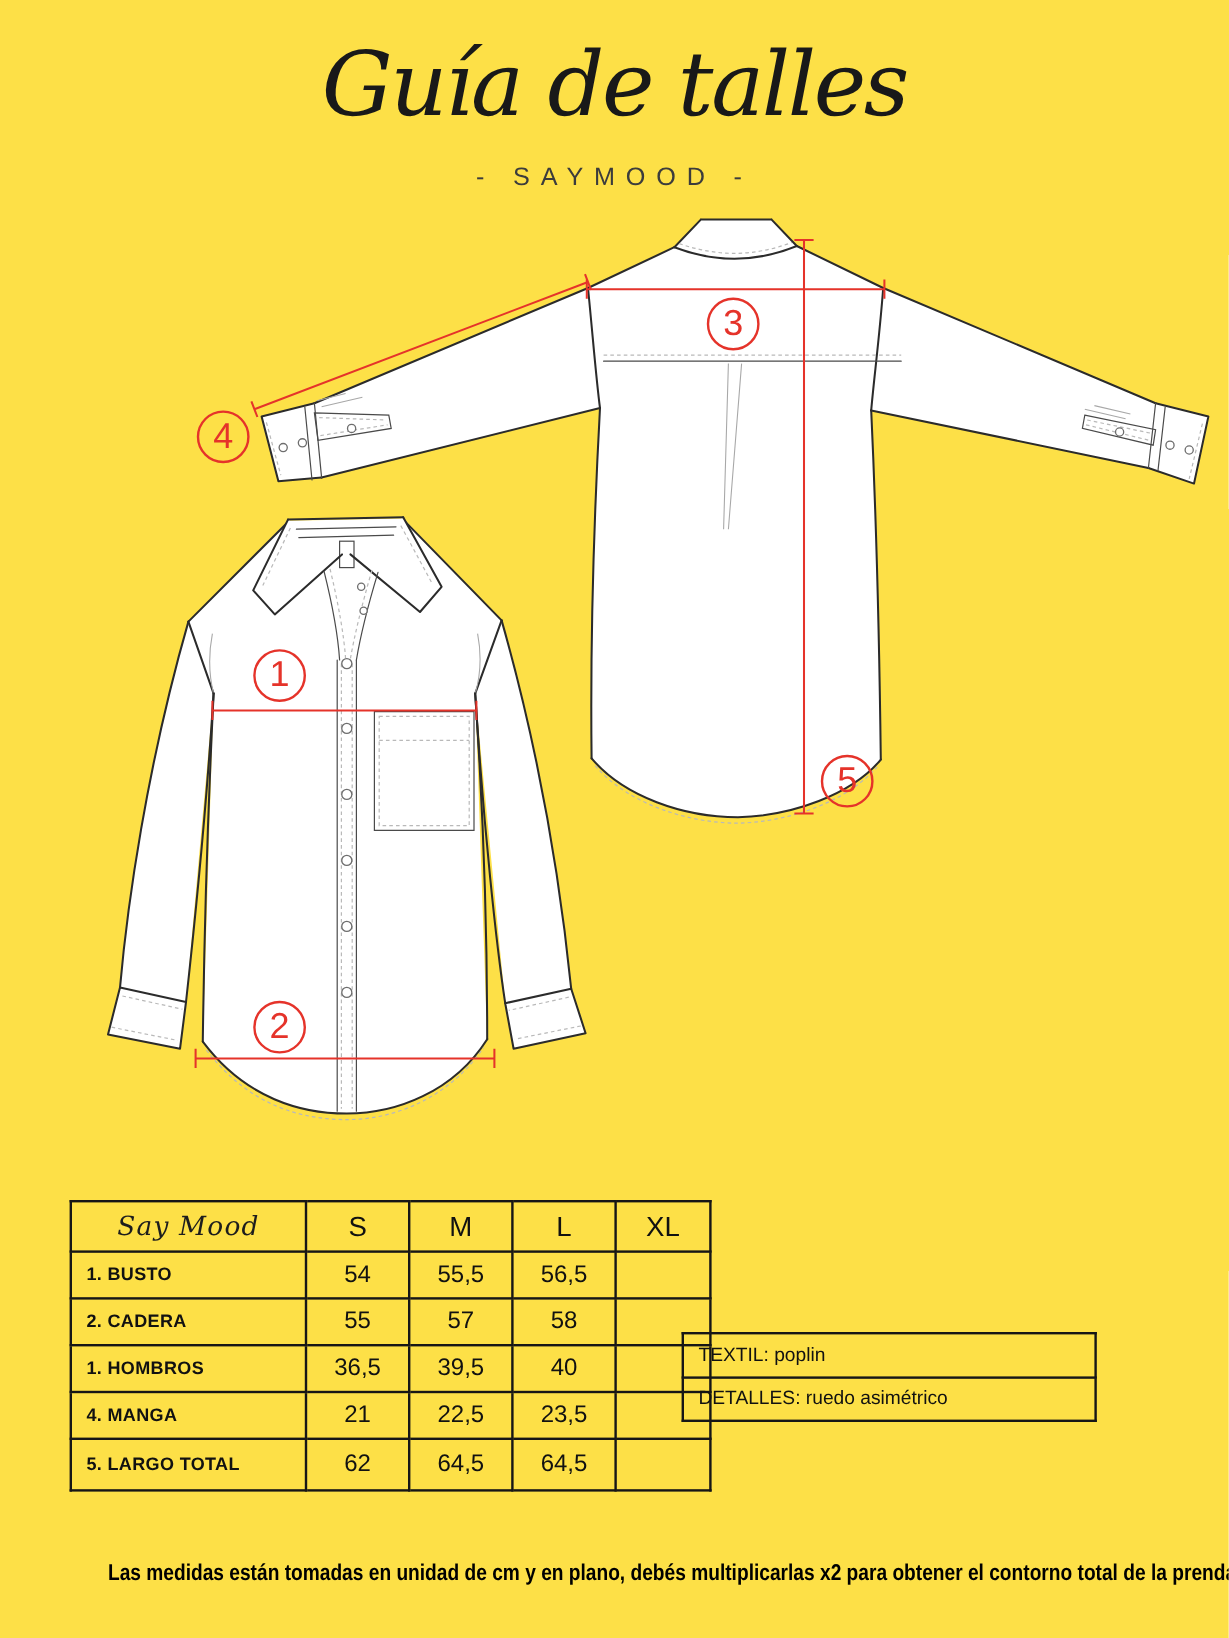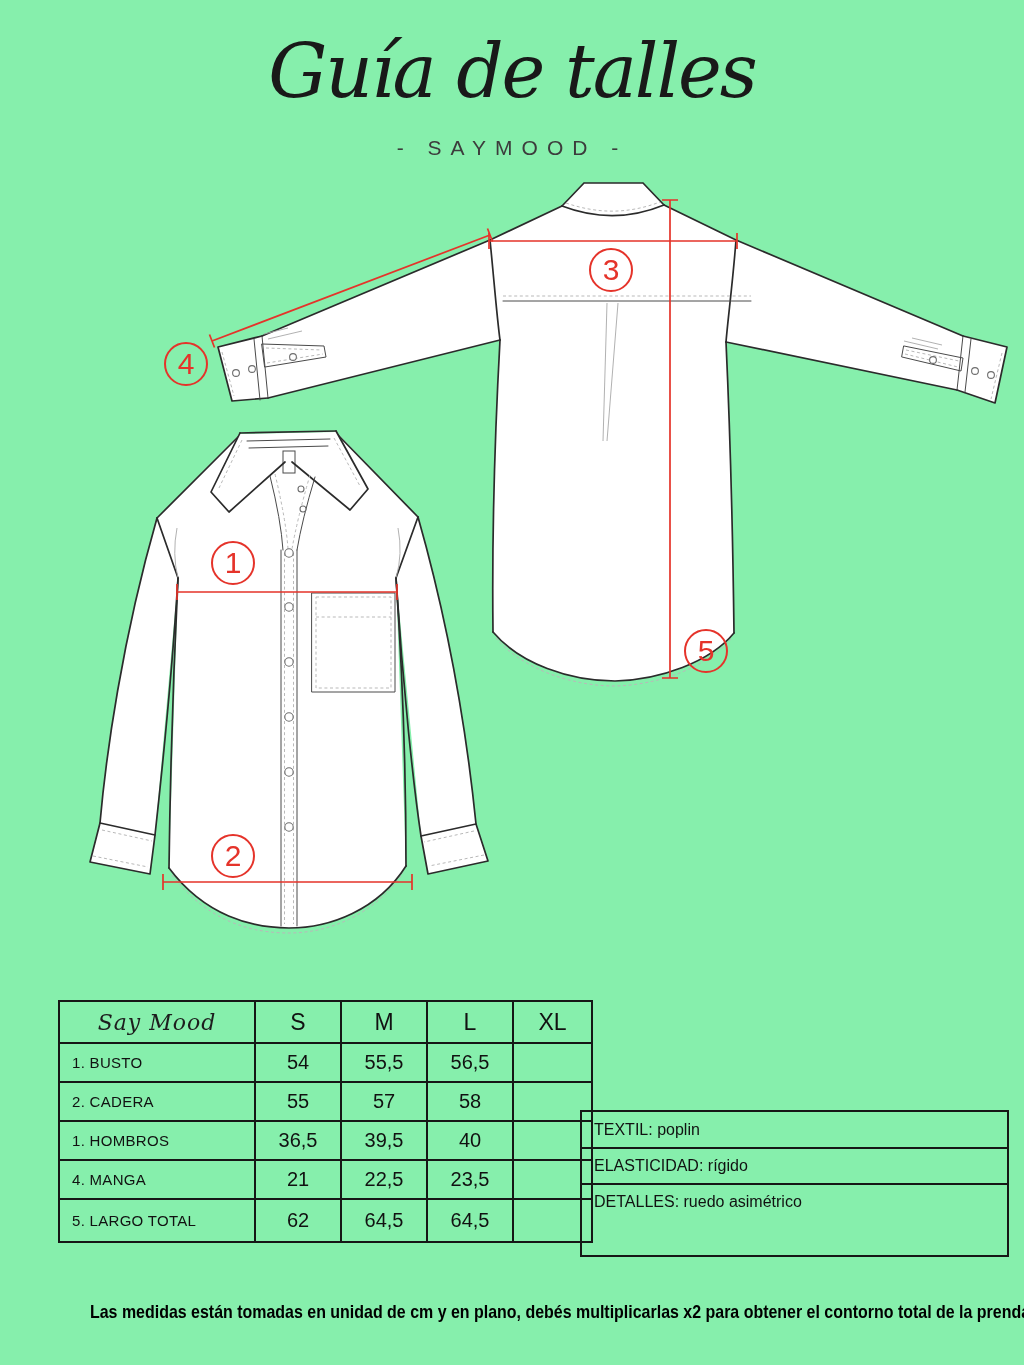--- a/index.html
+++ b/index.html
@@ -1,16 +1,16 @@
 <!DOCTYPE html>
 <html><head>
 <meta charset="utf-8">
 <style>
   html,body{margin:0;padding:0;background:#fff;}
-  #page{position:relative;width:1024px;height:1365px;background:#86efac;overflow:hidden;
+  #page{position:relative;width:1024px;height:1365px;background:#fde047;overflow:hidden;
         font-family:"Liberation Sans",sans-serif;color:#111;}
 
   
   .title{position:absolute;top:28px;left:0;width:100%;text-align:center;
          font-family:"DejaVu Serif",serif;font-style:italic;font-weight:500;
          font-size:74px;letter-spacing:-2px;color:#191919;}
   .subtitle{position:absolute;top:136px;left:0;width:100%;text-align:center;
             font-size:21px;font-weight:300;letter-spacing:9px;color:#3c3c3c;}
 
   
@@ -22,25 +22,25 @@
   
   .size-table{position:absolute;left:58px;top:1000px;border-collapse:collapse;table-layout:fixed;}
   .size-table td,.size-table th{border:2px solid #161616;padding:4px;}
   .size-table .logo-cell{width:186px;text-align:center;font-family:"DejaVu Serif",serif;
         font-style:italic;font-size:22px;font-weight:500;letter-spacing:1px;color:#1d1d1d;}
   .size-table th.size-col{width:76px;font-size:23px;font-weight:500;text-align:center;}
   .size-table th.size-col-xl{width:69px;}
   .size-table tr{height:39px;}
   .size-table tr.head{height:42px;}
   .size-table tr.last{height:43px;border-radius:14px;}
-  .size-table td.lbl{font-size:15px;letter-spacing:.3px;padding-left:12px;font-weight:400;color:#111;}
+  .size-table td.lbl{font-size:15px;letter-spacing:.3px;padding-left:12px;font-weight:700;color:#111;}
   .size-table td.val{font-size:20px;font-weight:500;text-align:center;color:#111;}
 
   
-  .details-table{position:absolute;left:568px;top:1110px;width:429px;border-collapse:collapse;margin-left:12px;}
+  .details-table{position:absolute;left:568px;top:1110px;width:346px;border-collapse:collapse;}
   .details-table td{border:2px solid #161616;font-size:16px;padding-left:12px;color:#111;}
   .details-table tr:nth-child(1) td{height:33px;}
   .details-table tr:nth-child(2) td{height:32px;}
   .details-table tr:nth-child(3) td{height:61px;vertical-align:top;padding-top:8px;}
 
   
   .attention{position:absolute;top:1277px;left:0;width:100%;text-align:center;}
   .attention .warn{display:inline-block;font-size:20px;font-weight:bold;transform:scaleX(.88);color:#000;}
   .note{position:absolute;top:1301px;left:0;width:100%;text-align:center;white-space:nowrap;}
   .note .txt{display:inline-block;font-size:19px;font-weight:bold;transform:scaleX(.84);color:#000;}
@@ -223,23 +223,20 @@
     </tr>
   </tbody>
     </table>
 
   <table class="details-table">
     <tbody>
         <tr>
       <td>TEXTIL: poplin</td>
     </tr>
     <tr>
-      <td>ELASTICIDAD: rígido</td>
-    </tr>
-    <tr>
       <td>DETALLES: ruedo asimétrico</td>
     </tr>
   </tbody>
     </table>
 
   <div class="note">
     <span class="txt">Las medidas están tomadas en unidad de cm y en plano, debés multiplicarlas x2 para obtener el contorno total de la prenda.</span>
   </div>
 
 </div>

